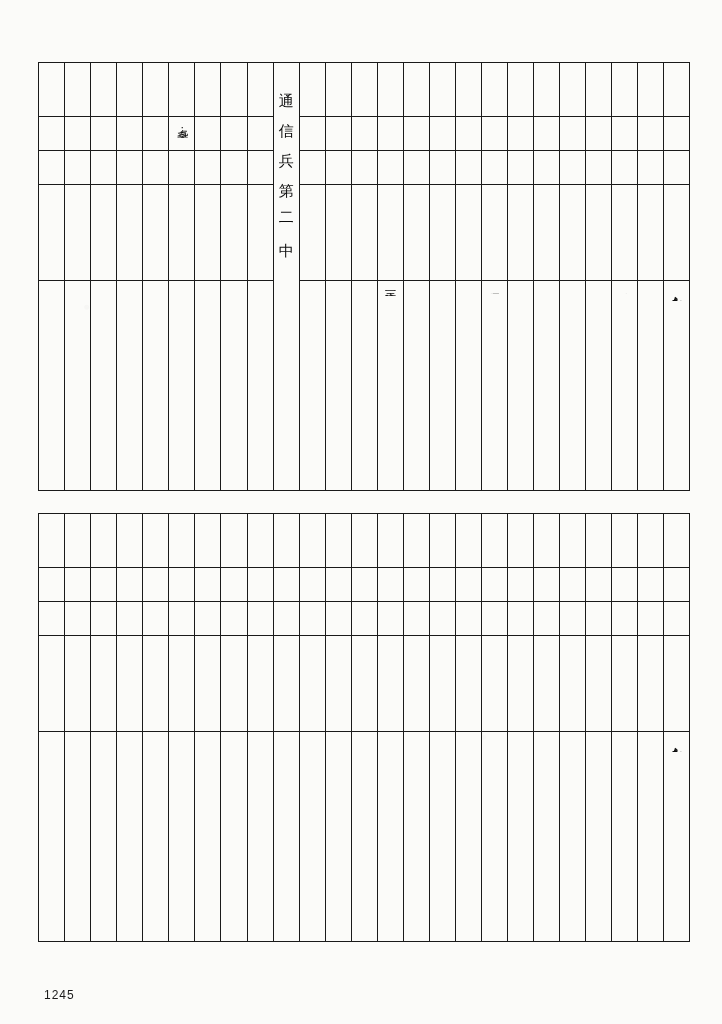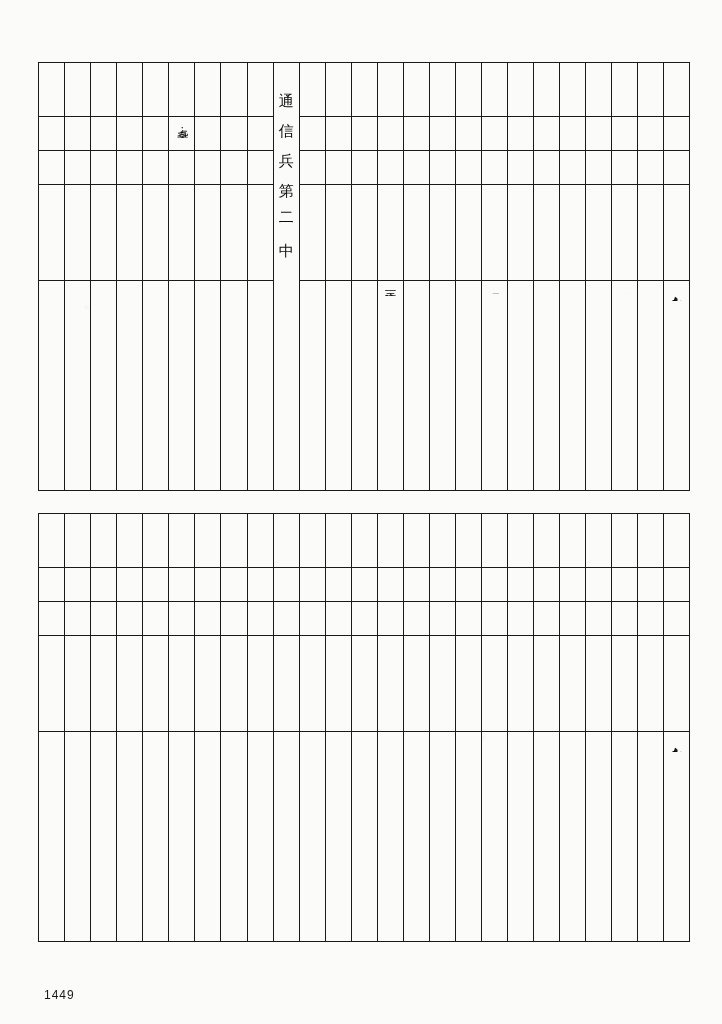--- a/index.html
+++ b/index.html
@@ -924,14 +924,14 @@
             </td>
             <td class="c-addr">
               <span class="v">山东省泰安县第六区官道时家庄</span>
             </td>
           </tr>
         </tbody>
     </table>
 
   </div>
 
-  <div class="folio">1449</div>
+  <div class="folio">1245</div>
 </div>
 
 </body></html>

